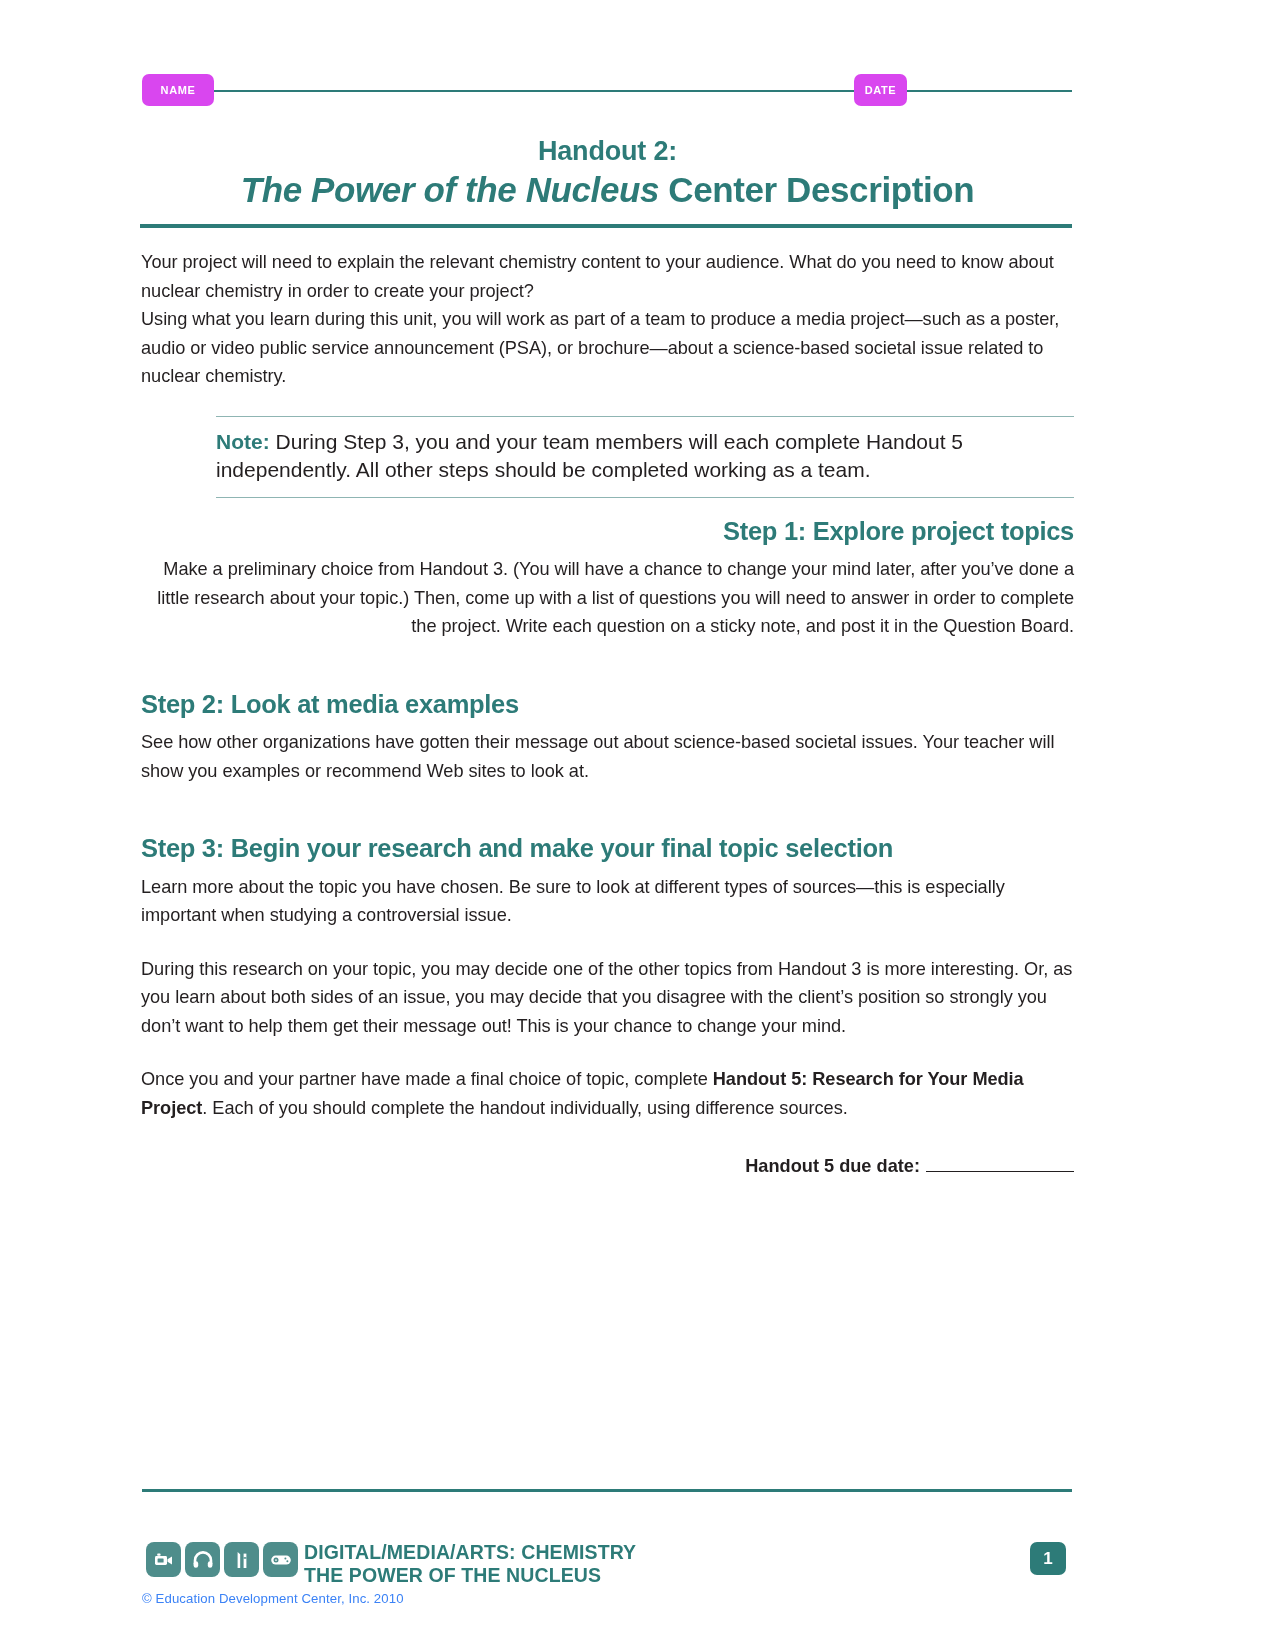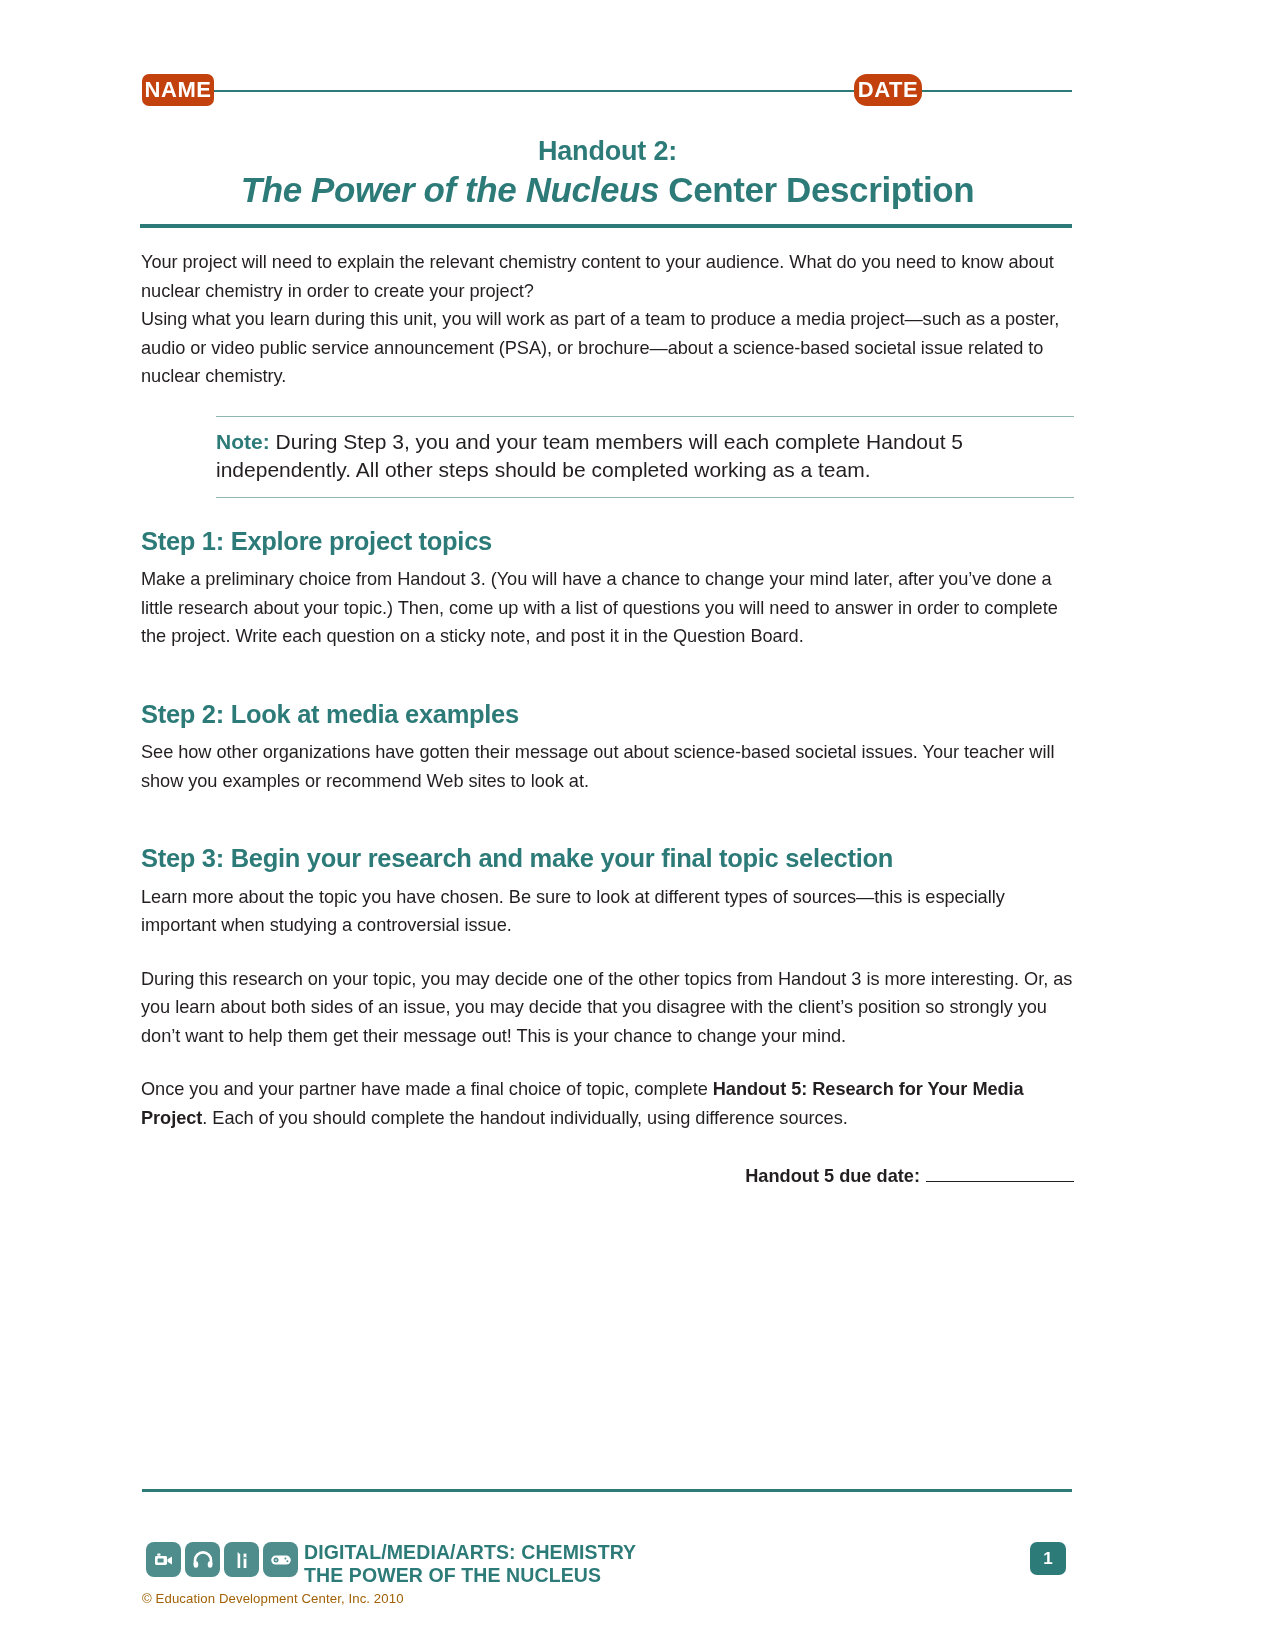--- a/index.html
+++ b/index.html
@@ -37,32 +37,32 @@
     top: 16px;
     width: 930px;
     height: 2px;
     background: #2d7b78;
   }
   .badge {
     position: absolute;
     top: 0;
     height: 32px;
     border-radius: 7px;
-    background: #c2410c;
+    background: #d946ef;
     color: #ffffff;
-    font-size: 22px;
+    font-size: 11px;
     font-weight: bold;
     letter-spacing: 0.6px;
     display: flex;
     align-items: center;
     justify-content: center;
     box-sizing: border-box;
   }
   .badge-name { left: 0px; width: 72px; }
-  .badge-date { left: 712px; width: 68px; border-radius: 13px; }
+  .badge-date { left: 712px; width: 53px; }
 
   
   .title-block {
     position: absolute;
     left: 140px;
     top: 136px;
     width: 935px;
     text-align: center;
   }
   .kicker {
@@ -130,21 +130,21 @@
   
   h2.step {
     font-size: 25.5px;
     font-weight: bold;
     color: #2d7b78;
     margin: 0 0 9px 0;
     letter-spacing: -0.3px;
     line-height: 1.2;
   }
   .step-sec { margin-top: 48px; }
-  .step-sec.first { margin-top: 28px; }
+  .step-sec.first { margin-top: 18px; text-align: right; }
 
   
   .due-row {
     margin-top: 30px;
     text-align: right;
     font-size: 18.2px;
     line-height: 28.5px;
   }
   .due-label { font-weight: bold; }
   .due-line {
@@ -195,21 +195,21 @@
     color: #2d7b78;
     font-weight: bold;
     font-size: 19.5px;
     line-height: 22.5px;
     letter-spacing: 0.1px;
   }
   .copyright {
     position: absolute;
     left: 0px;
     top: 85px;
-    color: #a16207;
+    color: #3b82f6;
     font-size: 13.2px;
     letter-spacing: 0.1px;
   }
   .page-badge {
     position: absolute;
     left: 888px;
     top: 36px;
     width: 36px;
     height: 33px;
     border-radius: 7px;

